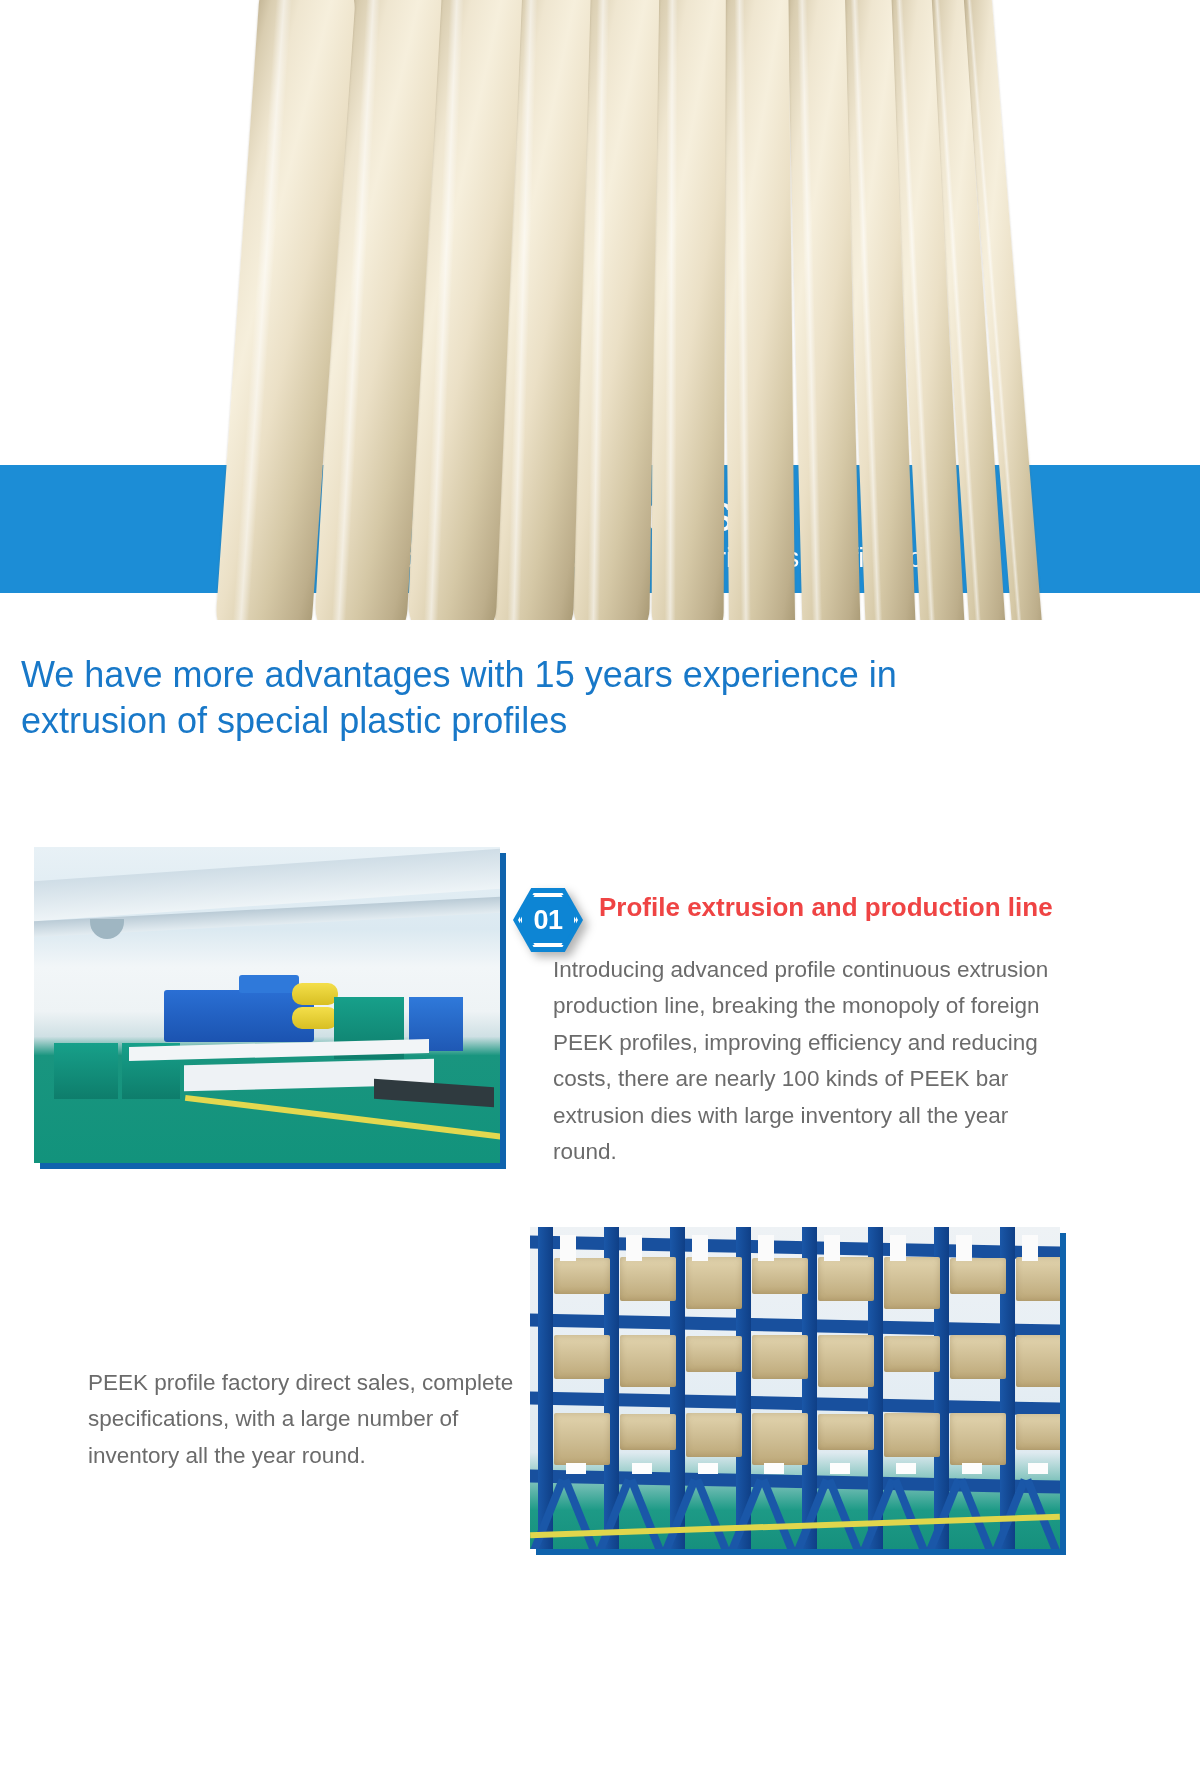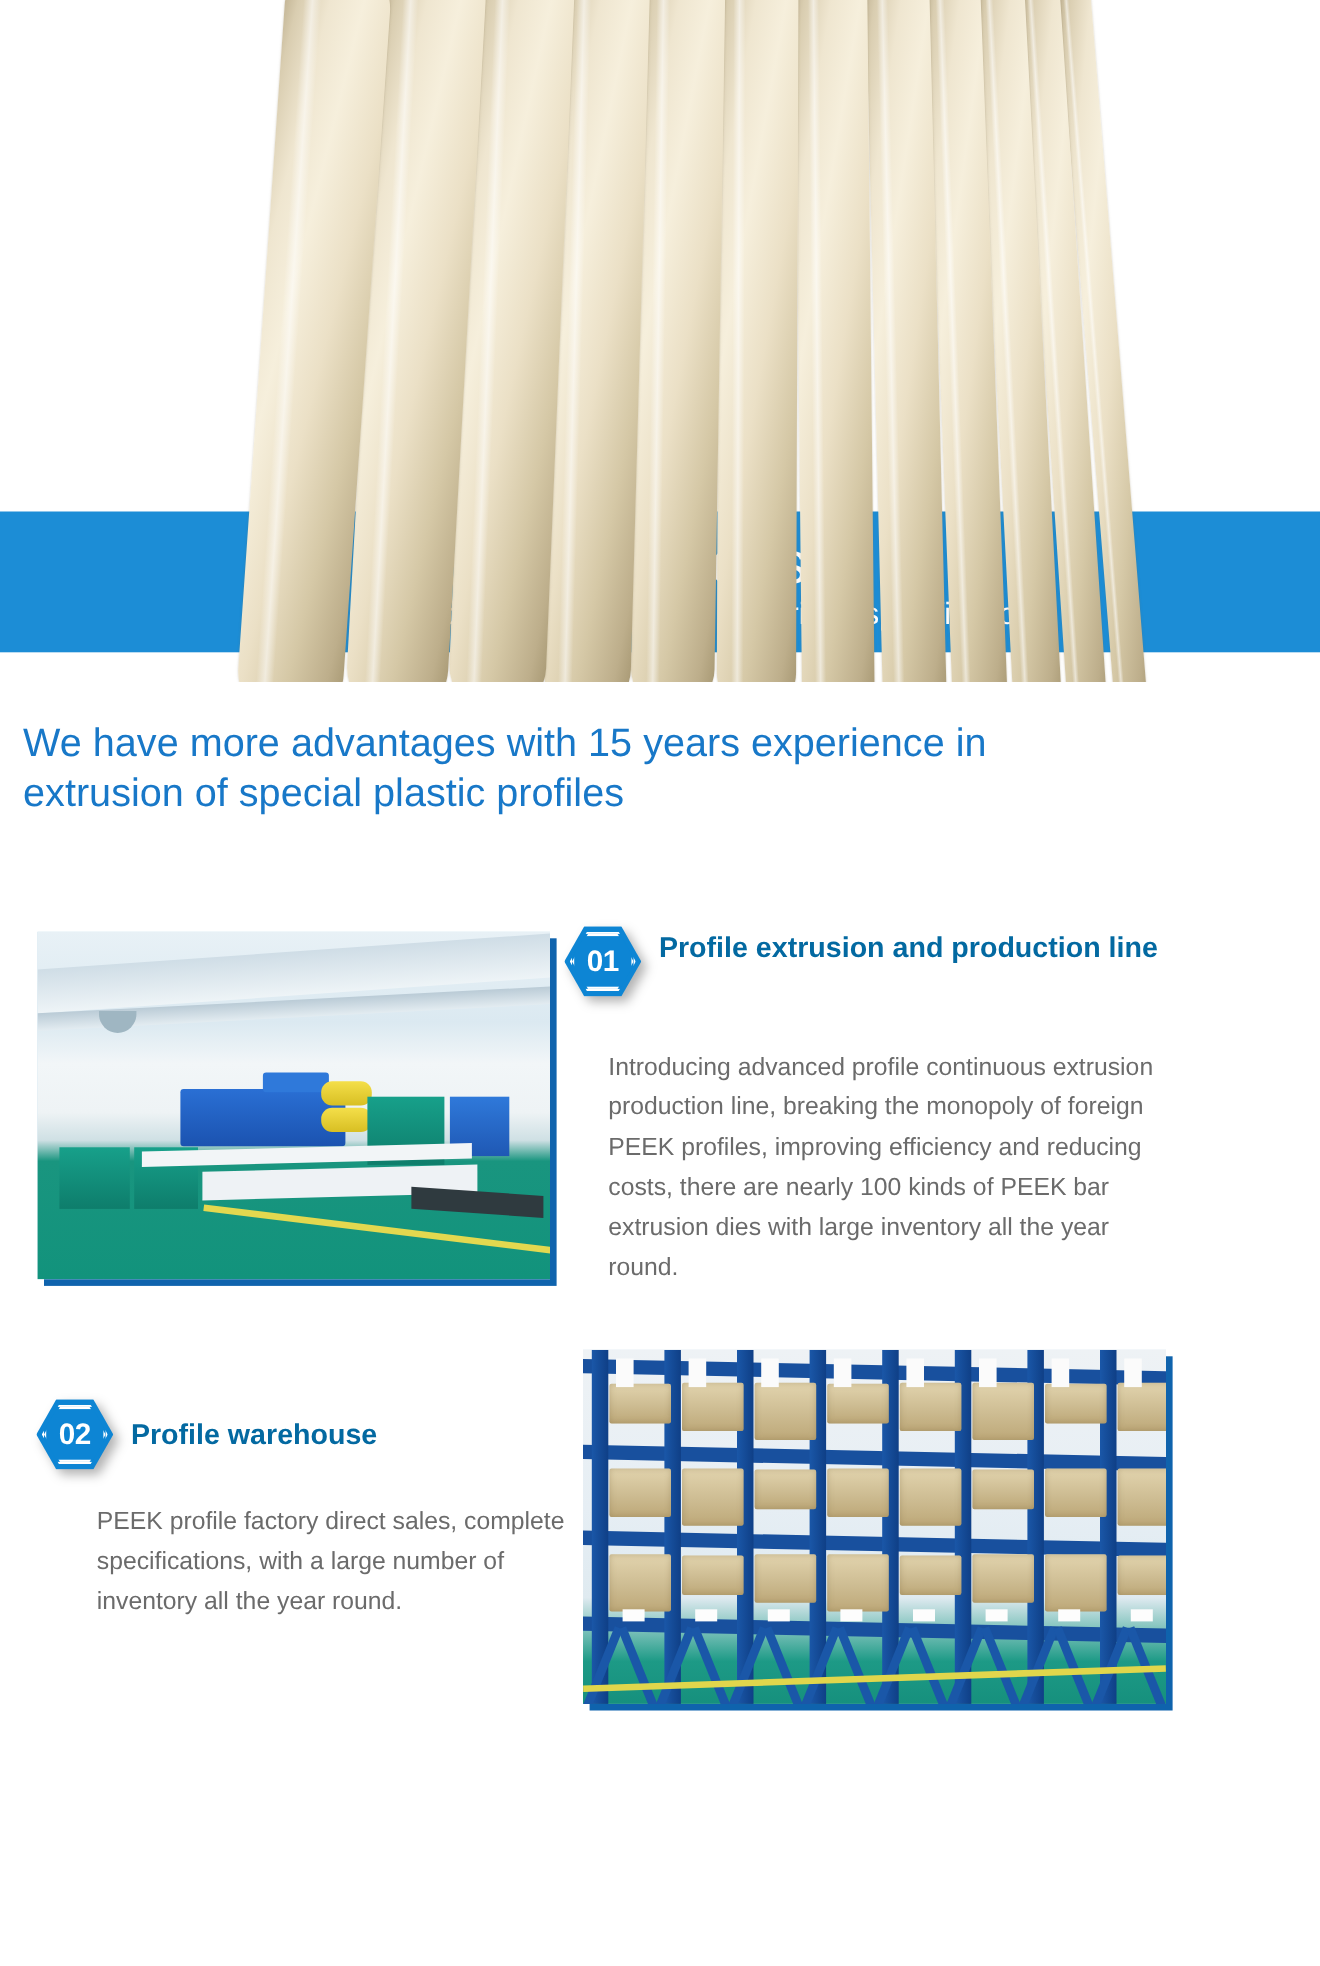--- a/index.html
+++ b/index.html
@@ -54,21 +54,21 @@
   .sec1-img{
     position:absolute;left:34px;top:847px;width:466px;height:316px;
     overflow:hidden;box-shadow:6px 6px 0 0 #0f63ad;background:#cfe3ee;
   }
   .sec2-img{
     position:absolute;left:530px;top:1227px;width:530px;height:322px;
     overflow:hidden;box-shadow:6px 6px 0 0 #0f63ad;background:#d6e4ef;
   }
   .photo{position:absolute;inset:0;overflow:hidden;}
 
-  .sec1-head{position:absolute;left:513px;top:842px;width:550px;display:flex;align-items:flex-start;gap:16px;}
+  .sec1-head{position:absolute;left:513px;top:888px;width:550px;display:flex;align-items:flex-start;gap:16px;}
   .sec2-head{position:absolute;left:33px;top:1272px;width:470px;display:flex;align-items:center;gap:16px;}
 
   .hex{
     position:relative;width:70px;height:64px;flex:0 0 70px;
     filter:drop-shadow(5px 5px 5px rgba(0,0,0,.30));
   }
   .hex-outer{
     position:absolute;inset:0;background:#0d85d4;
     clip-path:polygon(26% 0%,74% 0%,100% 50%,74% 100%,26% 100%,0% 50%);
   }
@@ -81,21 +81,21 @@
   .hex-ring{
     position:absolute;left:7px;top:7px;right:7px;bottom:7px;
     border:2.5px solid #ffffff;
     clip-path:polygon(26% 0%,74% 0%,100% 50%,74% 100%,26% 100%,0% 50%);
   }
   .hex-num{
     position:absolute;inset:0;display:flex;align-items:center;justify-content:center;
     color:#ffffff;font-size:27px;font-weight:bold;letter-spacing:-.5px;z-index:3;
   }
   .sec-title{
-    color:#0369a1;font-size:26px;line-height:1.26;font-weight:bold;
+    color:#ef4444;font-size:26px;line-height:1.26;font-weight:bold;
     padding-top:3px;
   }
   .sec2-head .sec-title{padding-top:0;}
 
   .sec1-body{
     position:absolute;left:553px;top:952px;width:500px;
     color:#6b6b6b;font-size:22.5px;line-height:1.62;
   }
   .sec2-body{
     position:absolute;left:88px;top:1365px;width:435px;
@@ -158,29 +158,20 @@
       <div class="hex-outer"></div>
       <div class="hex-inner"></div>
       <div class="hex-ring"></div>
       <div class="hex-num">01</div>
     </div>
     <div class="sec-title">Profile extrusion and production line</div>
   </div>
 
   <div class="sec1-body">Introducing advanced profile continuous extrusion production line, breaking the monopoly of foreign PEEK profiles, improving efficiency and reducing costs, there are nearly 100 kinds of PEEK bar extrusion dies with large inventory all the year round.</div>
 
-  <div class="sec2-head">
-    <div class="hex">
-      <div class="hex-outer"></div>
-      <div class="hex-inner"></div>
-      <div class="hex-ring"></div>
-      <div class="hex-num">02</div>
-    </div>
-    <div class="sec-title">Profile warehouse</div>
-  </div>
 
   <div class="sec2-body">PEEK profile factory direct sales, complete specifications, with a large number of inventory all the year round.</div>
 
   <div class="sec2-img">
     <div class="photo" id="photo2" style="background: linear-gradient(rgb(238, 242, 245) 0%, rgb(230, 238, 244) 45%, rgb(223, 234, 240) 70%, rgb(29, 154, 134) 88%, rgb(22, 144, 125) 100%);">
         <div style="position: absolute; left: 0px; top: 14px; width: 530px; height: 13px; background: rgb(24, 80, 158); transform: skewY(1.2deg);"></div>
         <div style="position: absolute; left: 0px; top: 92px; width: 530px; height: 13px; background: rgb(24, 80, 158); transform: skewY(1.2deg);"></div>
         <div style="position: absolute; left: 0px; top: 170px; width: 530px; height: 13px; background: rgb(24, 80, 158); transform: skewY(1.2deg);"></div>
         <div style="position: absolute; left: 0px; top: 248px; width: 530px; height: 13px; background: rgb(24, 80, 158); transform: skewY(1.2deg);"></div>
         <div style="position: absolute; left: 8px; top: 0px; width: 15px; height: 322px; background: linear-gradient(90deg, rgb(26, 87, 168), rgb(15, 63, 134));"></div>

